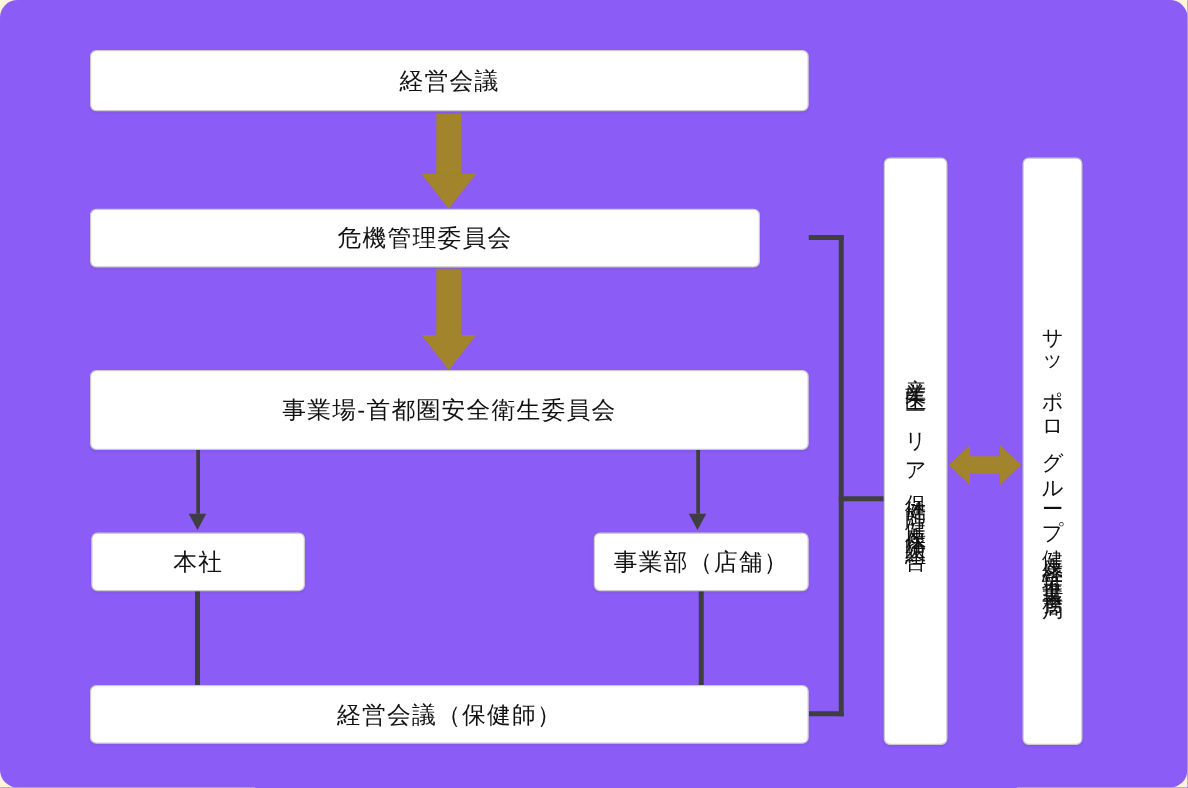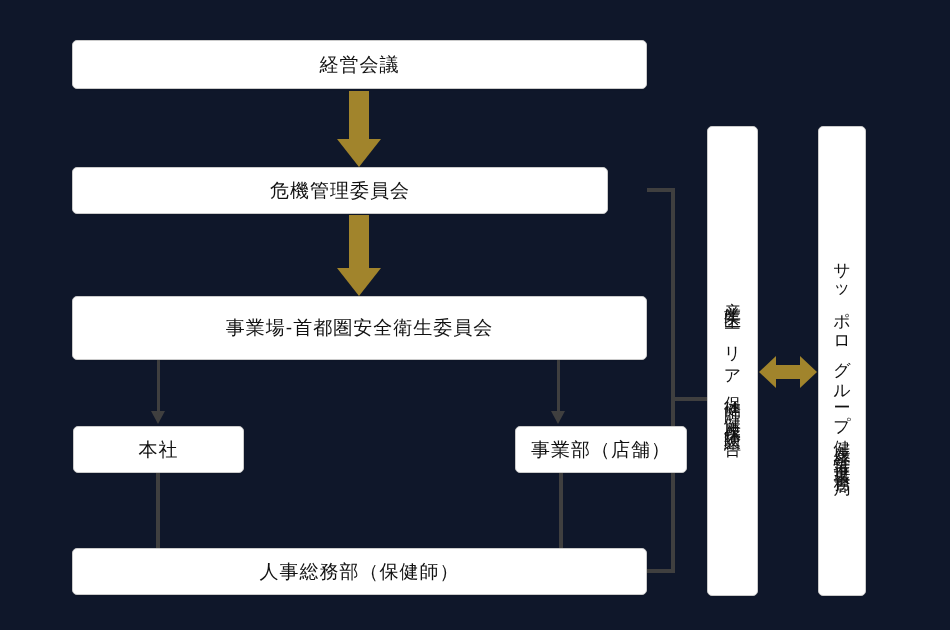--- a/index.html
+++ b/index.html
@@ -3,22 +3,23 @@
 <meta charset="utf-8">
 <style>
   html,body { margin:0; padding:0; }
   body {
     font-family: "Liberation Sans", sans-serif;
     background:#FCF4DC;
   }
   #canvas {
     position:relative;
     width:950px; height:630px;
-    background:#0f172a;
+    background:#8b5cf6;
     overflow:hidden;
+    border-radius:14px;
   }
   .box {
     position:absolute;
     background:#FFFFFF;
     border:1px solid #CBCBCB;
     border-radius:5px;
     box-sizing:border-box;
     display:flex;
     align-items:center;
     justify-content:center;
@@ -151,26 +152,26 @@
   </div>
 
   <div class="box" style="left:72px; top:296px; width:575px; height:64px;">
     <span>事業場-首都圏安全衛生委員会</span>
   </div>
 
   <div class="box" style="left:73px; top:426px; width:171px; height:47px;text-align:center;">
     <span>本社</span>
   </div>
 
-  <div class="box" style="left:475px; top:426px; width:172px; height:47px;margin-left:40px;">
+  <div class="box" style="left:475px; top:426px; width:172px; height:47px;">
     <span>事業部（店舗）</span>
   </div>
 
   <div class="box" style="left:72px; top:548px; width:575px; height:47px;">
-    <span>人事総務部（保健師）</span>
+    <span>経営会議（保健師）</span>
   </div>
 
   <div class="vbox" style="left:707px; top:126px; width:51px; height:470px;">
     <span>産業医・エリア保健師・健康保険組合</span>
   </div>
 
   <div class="vbox" style="left:818px; top:126px; width:48px; height:470px;">
     <span>サッポログループ健康経営推進事務局</span>
   </div>
 

